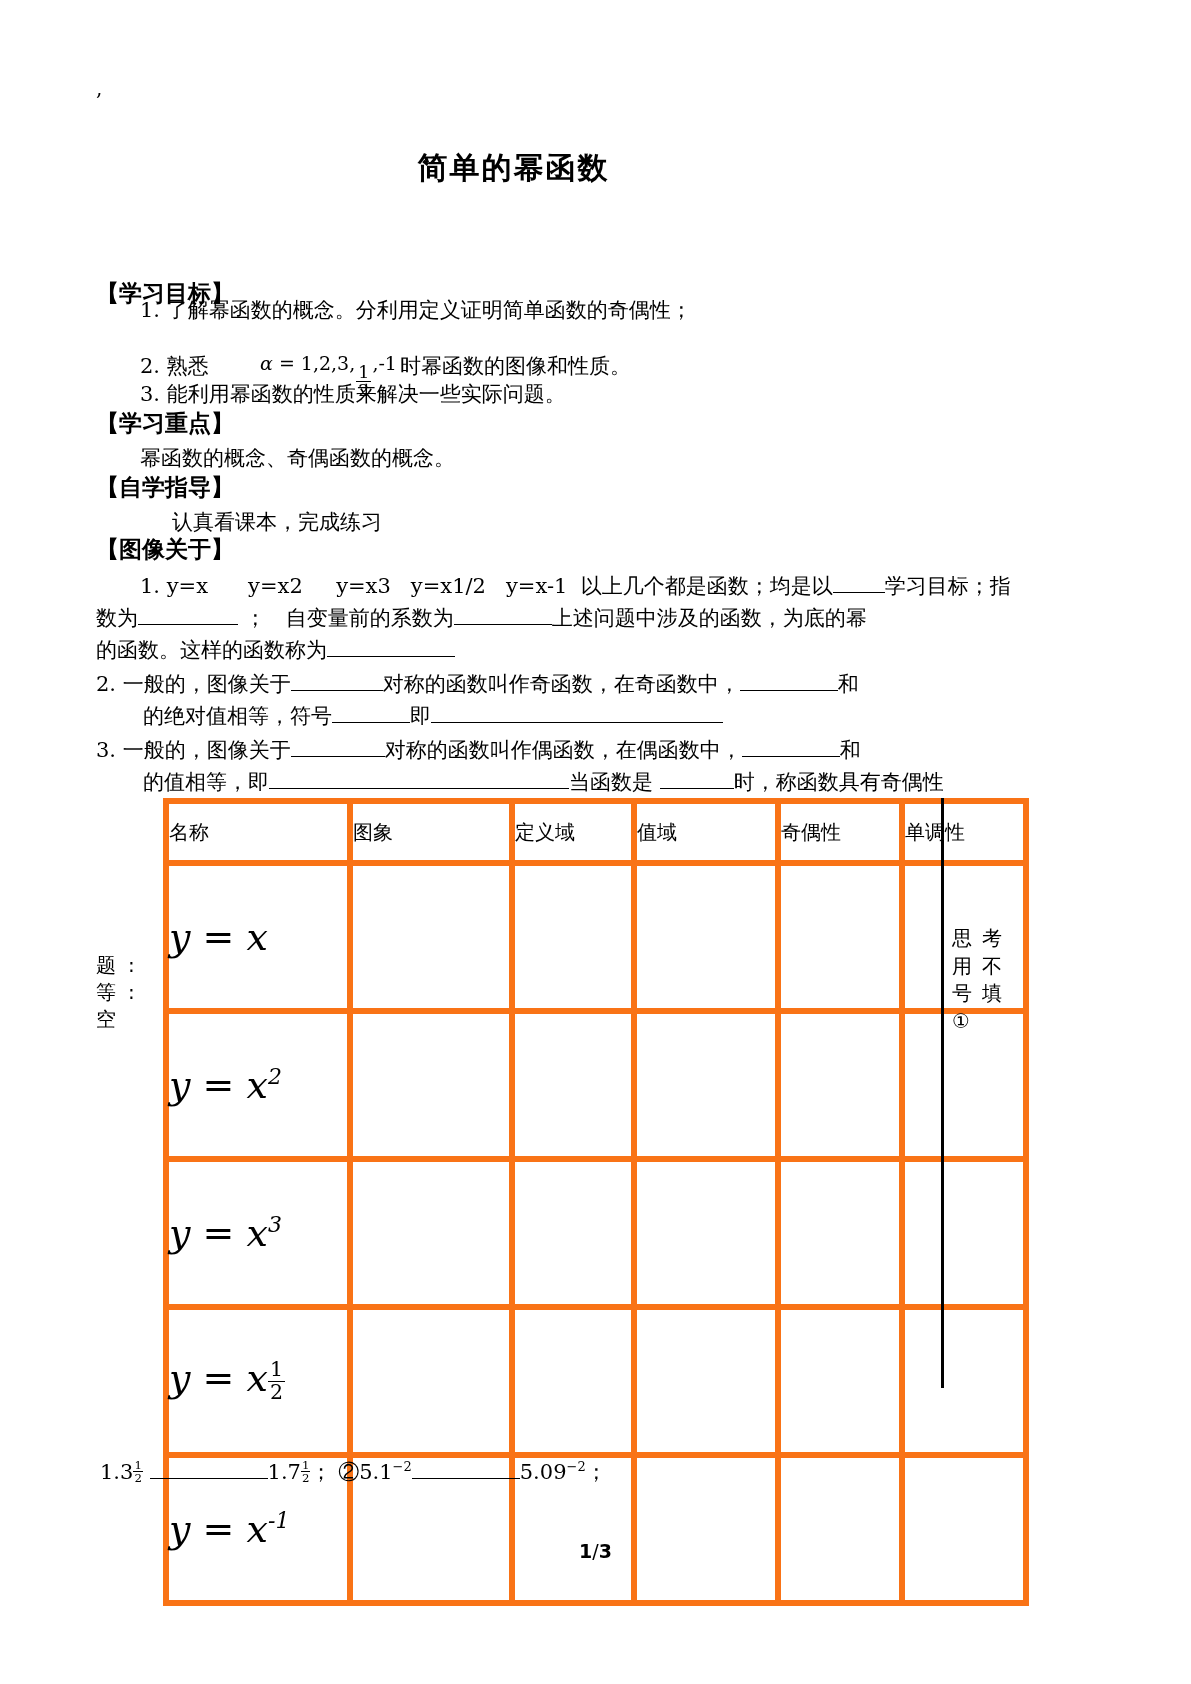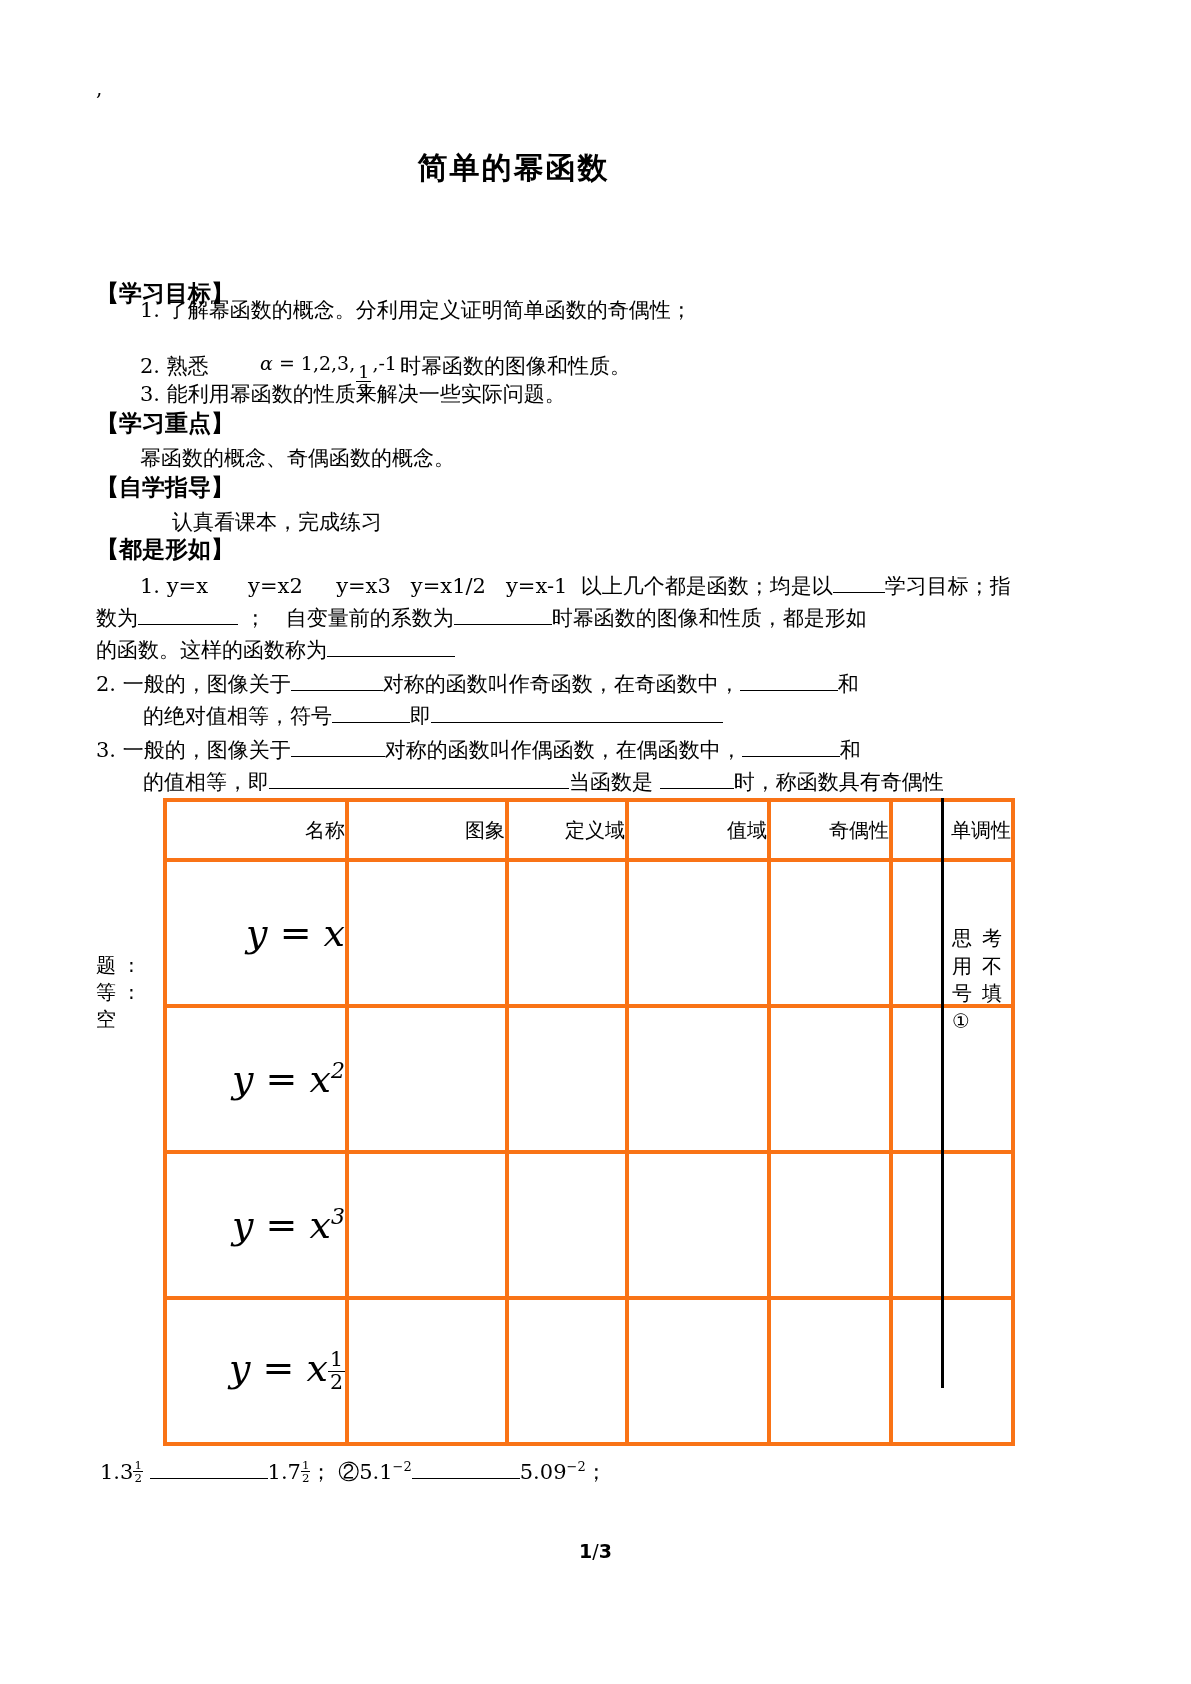--- a/index.html
+++ b/index.html
@@ -97,23 +97,23 @@
 
   
   .fn-table {
     position: absolute;
     left: 163px;
     top: 798px;
     border-collapse: collapse;
     table-layout: fixed;
   }
   .fn-table td, .fn-table th {
-    border: 4px solid #f97316;
+    border: 6px solid #f97316;
     padding: 0;
-    text-align: right;
+    text-align: left;
     vertical-align: middle;
     font-weight: normal;
     font-size: 20px;
     font-family: "DejaVu Sans", "Liberation Sans", sans-serif;
   }
   .fn-table { border: 3px solid #000; }
   .fn-table .c-name   { width: 178px; }
   .fn-table .c-graph  { width: 156px; }
   .fn-table .c-domain { width: 116px; }
   .fn-table .c-range  { width: 138px; }
@@ -240,35 +240,35 @@
   <div class="body-line" style="left:400px; top:352px;">时幂函数的图像和性质。</div>
 
   <div class="body-line indent1" style="top:380px;">3. 能利用幂函数的性质来解决一些实际问题。</div>
 
   <div class="section-head" style="top:408px;">【学习重点】</div>
   <div class="body-line indent1" style="top:444px;">幂函数的概念、奇偶函数的概念。</div>
 
   <div class="section-head" style="top:472px;">【自学指导】</div>
   <div class="body-line indent1" style="top:508px;margin-left:32px;">认真看课本，完成练习</div>
 
-  <div class="section-head" style="top:534px;">【都是形如】</div>
+  <div class="section-head" style="top:534px;">【图像关于】</div>
 
   <div class="body-line indent1" style="top:572px;">
     <span>1. y=x</span>&nbsp;&nbsp;&nbsp;&nbsp;&nbsp;
     <span>y=x2</span>&nbsp;&nbsp;&nbsp;&nbsp;
     <span>y=x3</span>&nbsp;&nbsp;
     <span>y=x1/2</span>&nbsp;&nbsp;
     <span>y=x-1</span>&nbsp;
     <span>以上几个都是函数；均是以</span><span class="u" style="width:52px;"></span><span>学习目标；指</span>
   </div>
 
   <div class="body-line indent0" style="top:604px;">
     <span>数为</span><span class="u" style="width:100px;"></span>
     <span>；</span>&nbsp;&nbsp;
-    <span>自变量前的系数为</span><span class="u" style="width:98px;"></span><span>时幂函数的图像和性质，都是形如</span>
+    <span>自变量前的系数为</span><span class="u" style="width:98px;"></span><span>上述问题中涉及的函数，为底的幂</span>
   </div>
 
   <div class="body-line indent0" style="top:636px;">
     <span>的函数。这样的函数称为</span><span class="u" style="width:128px;"></span>
   </div>
 
   <div class="body-line indent0" style="top:670px;">
     <span>2. 一般的，图像关于</span><span class="u" style="width:92px;"></span><span>对称的函数叫作奇函数，在奇函数中，</span><span class="u" style="width:98px;"></span><span>和</span>
   </div>
 
@@ -335,20 +335,30 @@
                 <span class="d">2</span>
               </span></span>
       </td>
       <td></td>
       <td></td>
       <td></td>
       <td></td>
       <td></td>
     </tr>
 
+    <tr class="body-row">
+      <td>
+        <span class="eq"><span>y</span> <span>=</span> <span>x</span><sup>-1</sup></span>
+      </td>
+      <td></td>
+      <td></td>
+      <td></td>
+      <td></td>
+      <td></td>
+    </tr>
   </tbody>
     </table>
 
   <div class="right-rule"></div>
 
   <div class="left-vert">
     <div class="col">
       <span>题</span>
       <span>等</span>
       <span>空</span>

